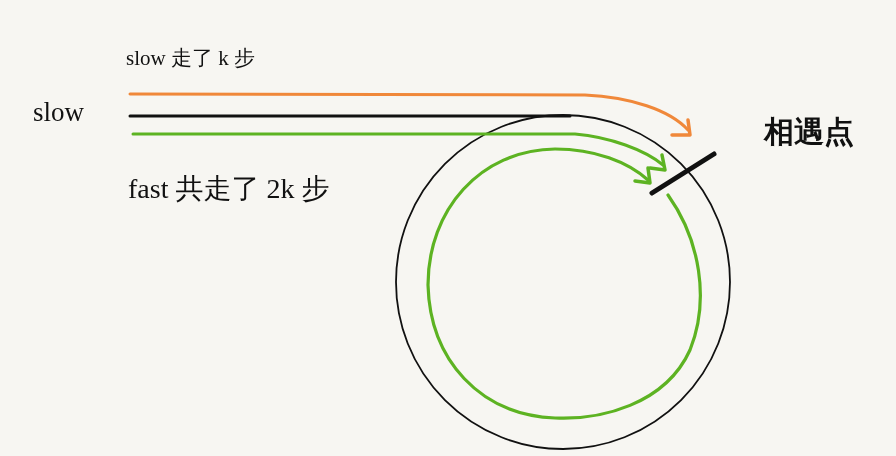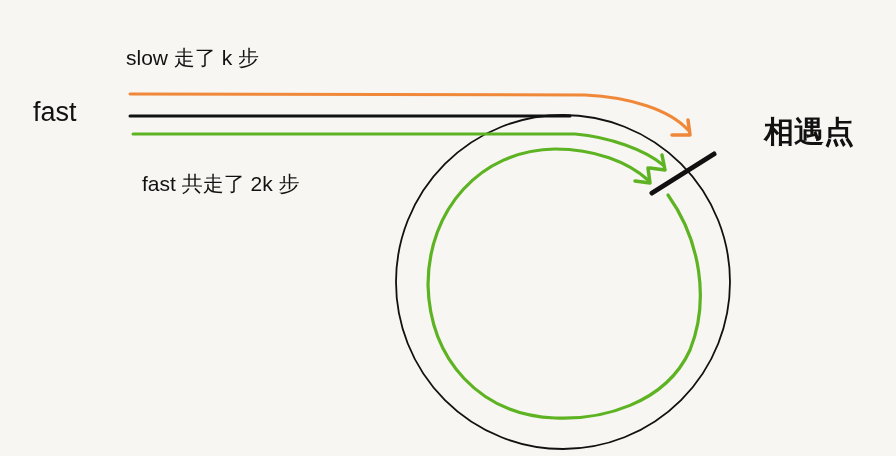--- a/index.html
+++ b/index.html
@@ -5,24 +5,24 @@
     html, body { margin: 0; padding: 0; }
     body {
       width: 896px; height: 456px; overflow: hidden;
       background: #f7f6f2;
       position: relative;
       font-family: "DejaVu Sans", sans-serif;
     }
     .canvas { position: absolute; left: 0; top: 0; width: 896px; height: 456px; }
     .label {
       position: absolute; color: #111; white-space: nowrap;
-      font-family: Liberation Sans, sans-serif;
+      font-family: Liberation Serif, serif;
     }
     .slow-label { left: 126px; top: 44px; font-size: 21px; }
-    .fast-label { left: 128px; top: 170px; font-size: 21px; margin-left: 14px; }
+    .fast-label { left: 128px; top: 170px; font-size: 28px; }
     .head-label { left: 33px; top: 97px; font-size: 27px; }
     .meet-label { left: 764px; top: 112px; font-size: 30px; font-weight: bold; }
   </style>
 </head>
 <body>
 
 <svg class="canvas" viewBox="0 0 896 456" xmlns="http://www.w3.org/2000/svg">
 
   <g>
     <line x1="130" y1="116" x2="570" y2="116" stroke="#111" stroke-width="3" stroke-linecap="round"></line>
@@ -39,15 +39,15 @@
     <path d="M662 155 L665 170 L650 168" fill="none" stroke="#5db322" stroke-width="3.5" stroke-linecap="round" stroke-linejoin="round"></path>
 
     <path d="M668 195 C700 240 710 300 690 350 C665 405 600 420 555 418 C480 415 430 360 428 285 C428 210 480 150 555 149 C595 149 628 162 648 180" fill="none" stroke="#5db322" stroke-width="3.2" stroke-linecap="round"></path>
     <path d="M648 168 L650 183 L635 181" fill="none" stroke="#5db322" stroke-width="3.5" stroke-linecap="round" stroke-linejoin="round"></path>
   </g>
 
   <line x1="652" y1="193" x2="714" y2="154" stroke="#111" stroke-width="5" stroke-linecap="round"></line>
 </svg>
 
 <div class="label slow-label">slow 走了 k 步</div>
-<div class="label head-label">fast</div>
+<div class="label head-label">slow</div>
 <div class="label fast-label">fast 共走了 2k 步</div>
 <div class="label meet-label">相遇点</div>
 
 </body></html>

